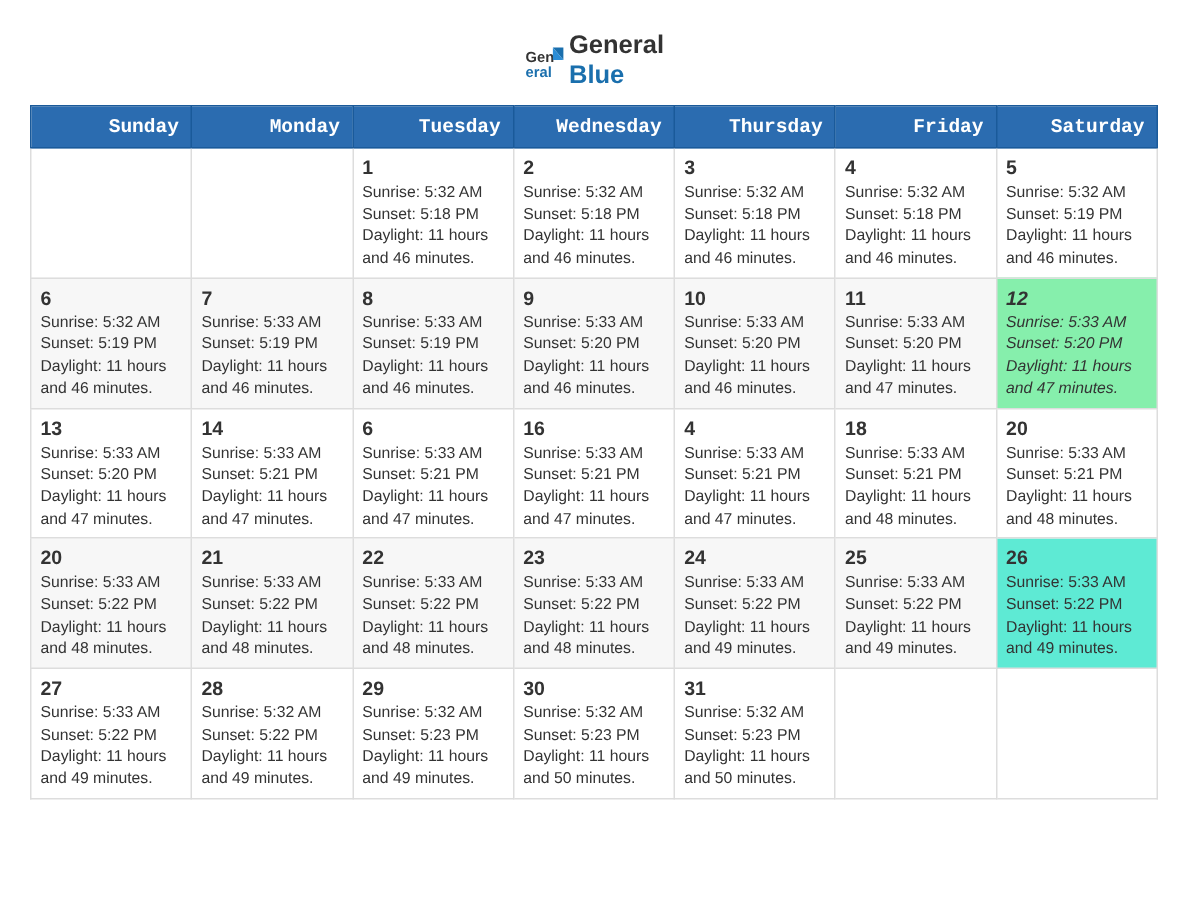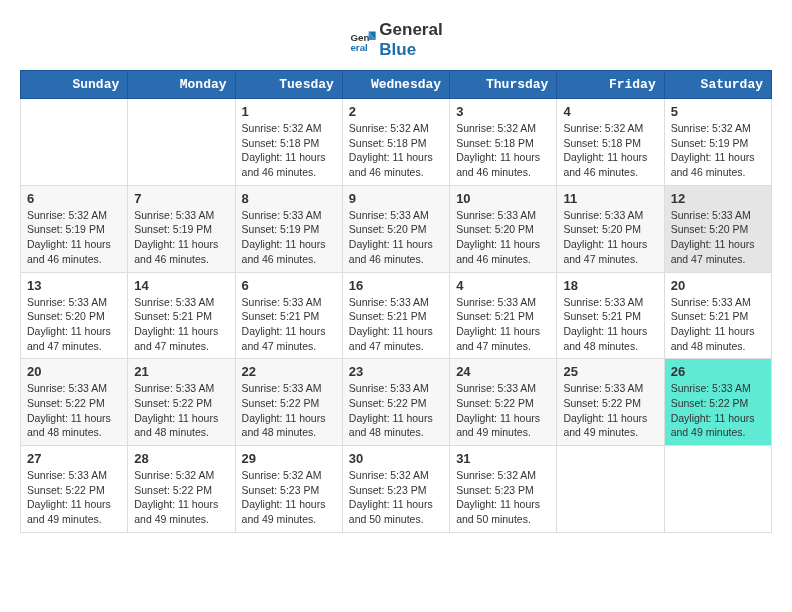--- a/index.html
+++ b/index.html
@@ -179,21 +179,21 @@
           <div class="day-info">Sunrise: 5:33 AM
 Sunset: 5:20 PM
 Daylight: 11 hours and 46 minutes.</div>
         </td>
         <td style="background-color: rgb(247, 247, 247);">
           <span class="day-number">11</span>
           <div class="day-info">Sunrise: 5:33 AM
 Sunset: 5:20 PM
 Daylight: 11 hours and 47 minutes.</div>
         </td>
-        <td style="background-color: #e5e5e5;">
+        <td style="background-color: #86efac; font-style: italic;">
           <span class="day-number">12</span>
           <div class="day-info">Sunrise: 5:33 AM
 Sunset: 5:20 PM
 Daylight: 11 hours and 47 minutes.</div>
         </td>
       </tr>
       <tr>
         <td>
           <span class="day-number">13</span>
           <div class="day-info">Sunrise: 5:33 AM

